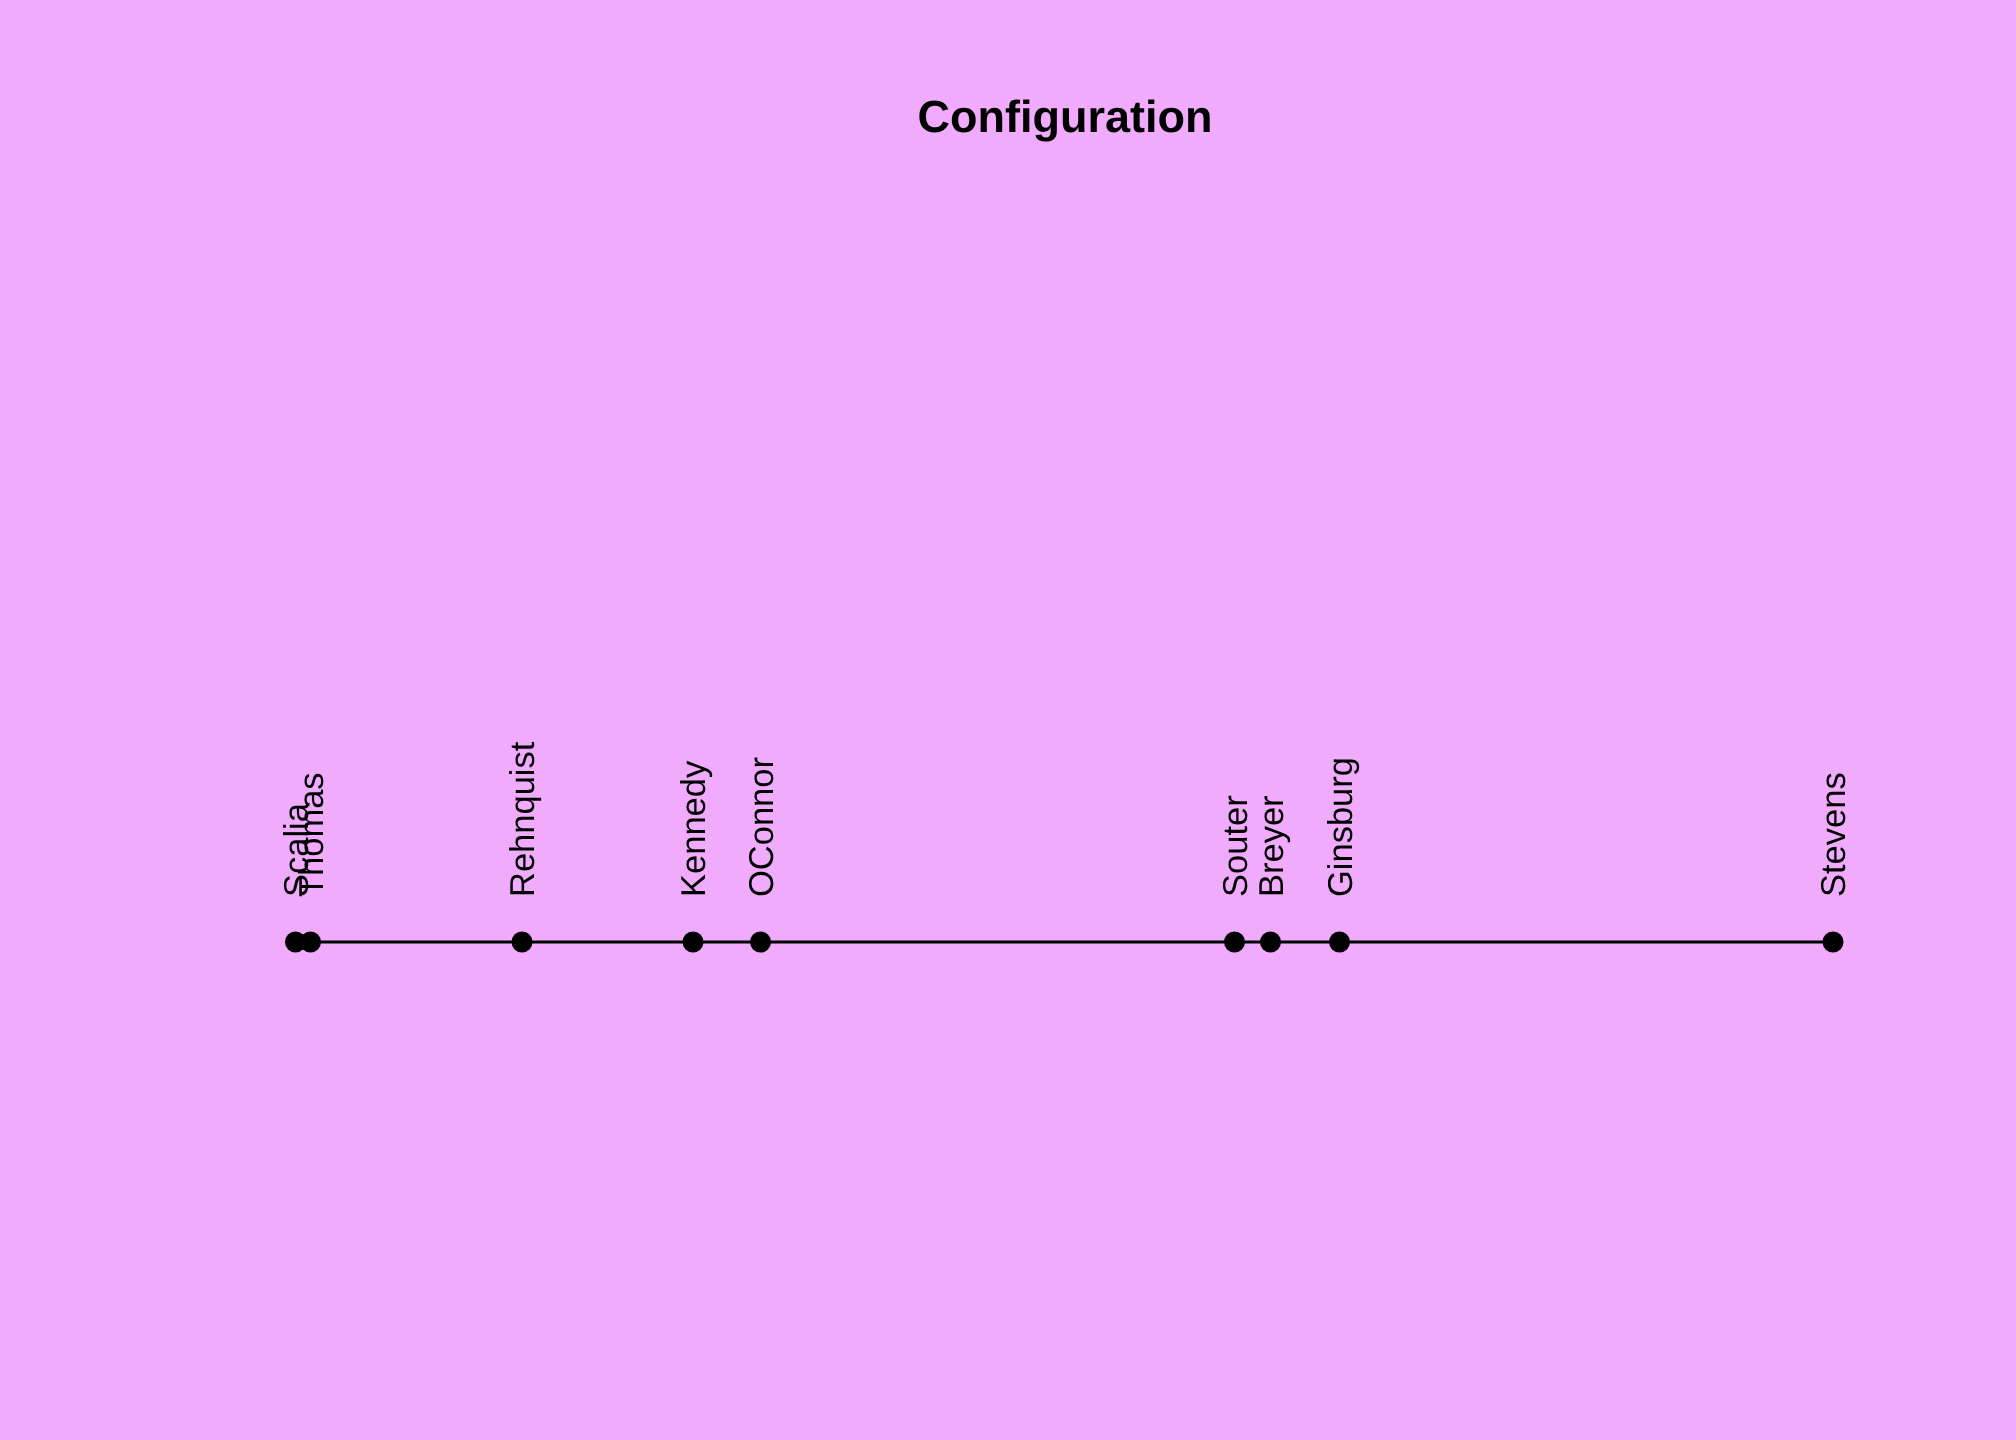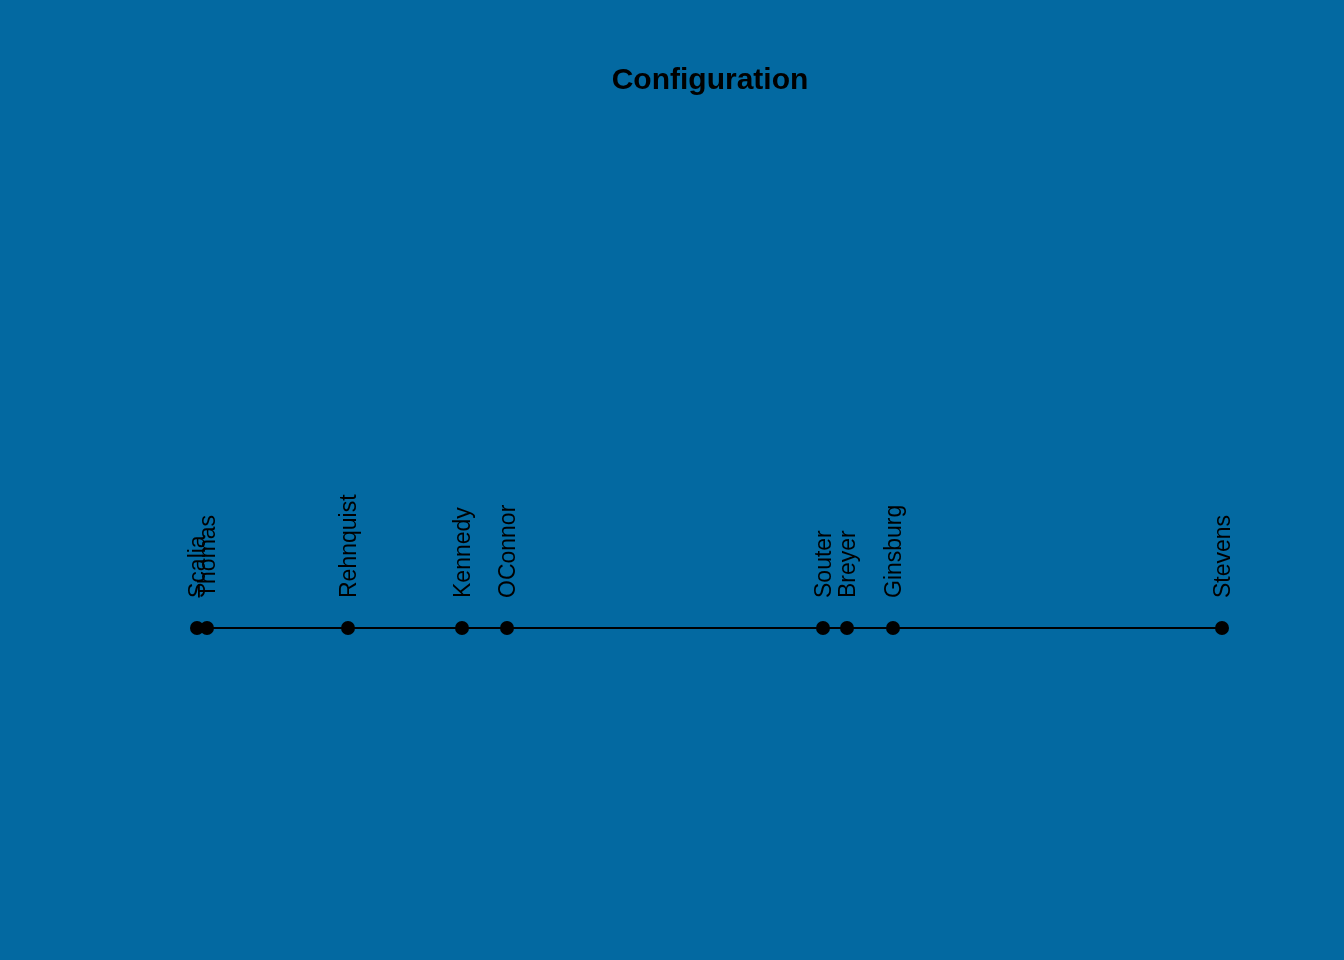--- a/index.html
+++ b/index.html
@@ -8,21 +8,21 @@
     width: 1344px;
     height: 960px;
     background: #ffffff;
     overflow: hidden;
     font-family: "Liberation Sans", "DejaVu Sans", sans-serif;
   }
   #plot-canvas {
     position: relative;
     width: 1344px;
     height: 960px;
-    background: #0369a1;
+    background: #f0abfc;
   }
   .chart-title {
     position: absolute;
     top: 62px;
     left: 710px;
     transform: translateX(-50%);
     font-size: 30px;
     font-weight: bold;
     color: #000000;
     white-space: nowrap;

